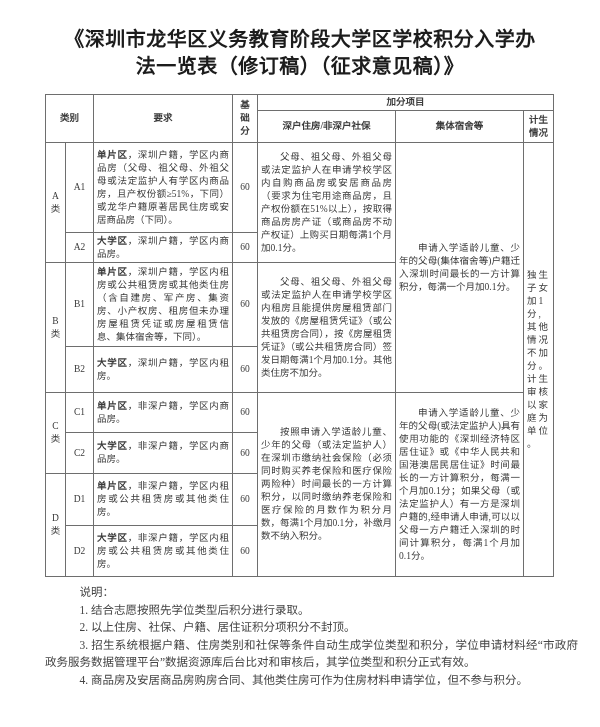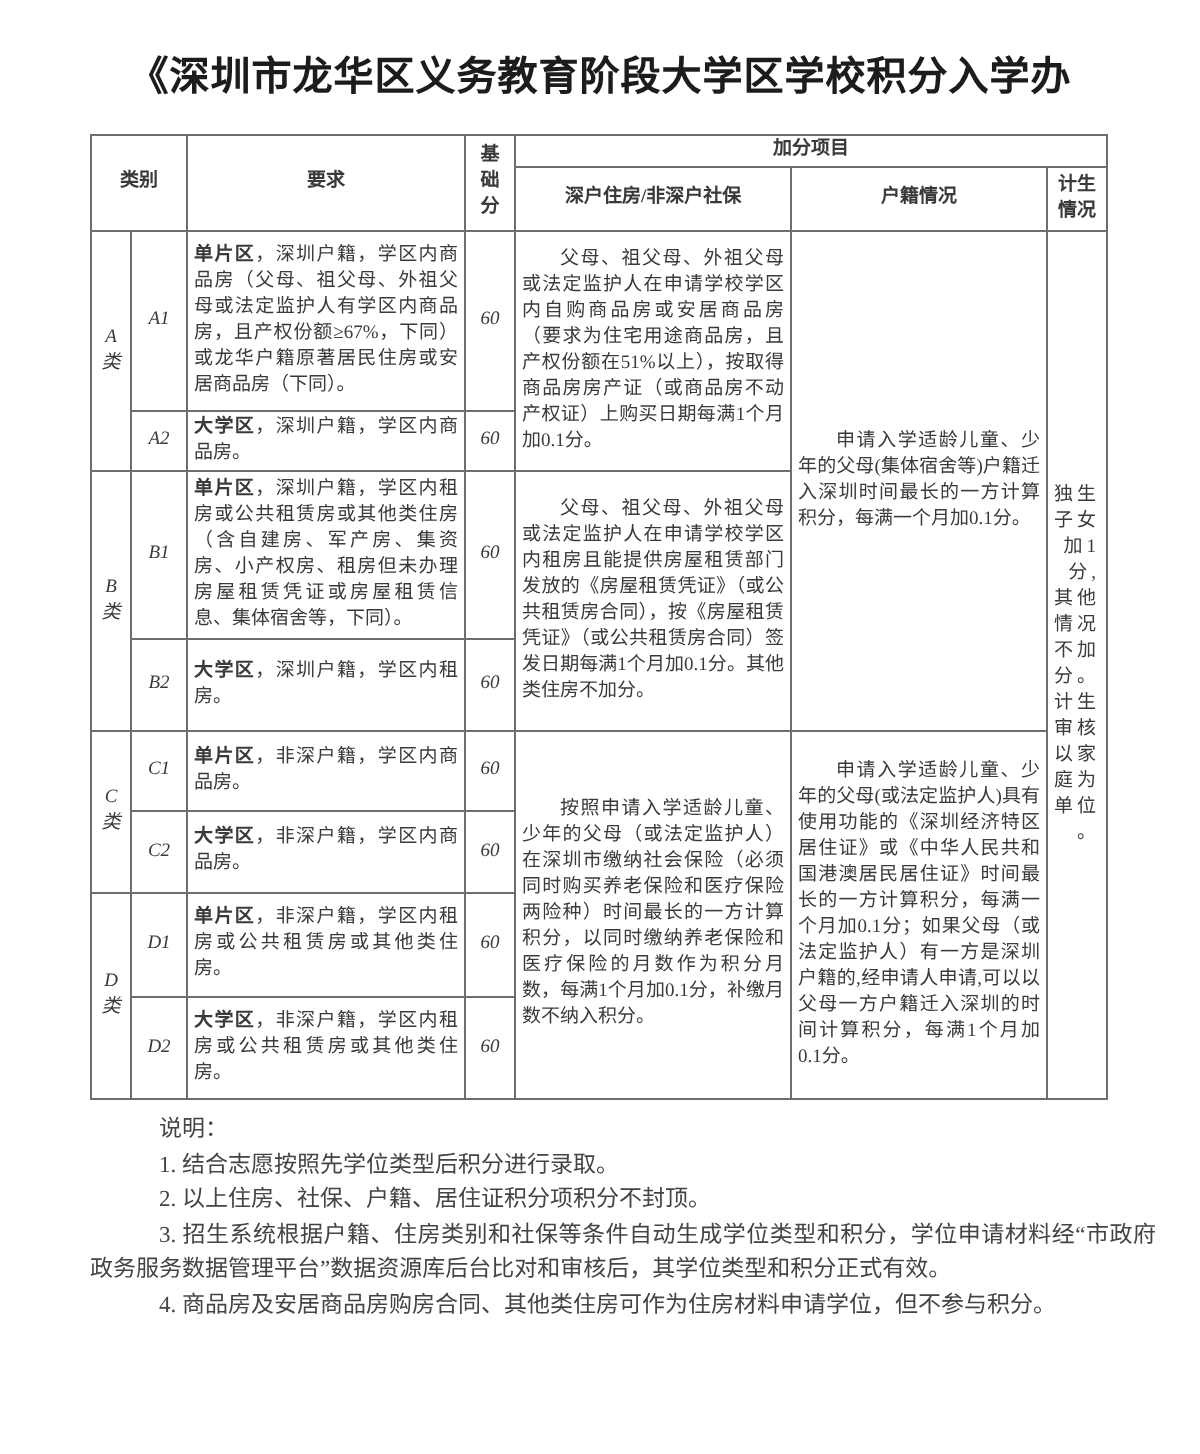--- a/index.html
+++ b/index.html
@@ -35,26 +35,26 @@
     color:#3a3a3a;
     overflow:hidden;
   }
   td.hdr{
     text-align:center;
     font-weight:700;
     color:#2e2e2e;
     margin-left:20px;
   }
   td.base-hdr{padding:1px 6px;}
-  td.center{text-align:center;font-style:italic;}
+  td.center{text-align:center;}
   td.req{text-align:justify;}
   td.req .em{font-weight:700;}
   td.para{text-indent:2em;text-align:justify;}
   td.vcell{
-    text-align:right;
+    text-align:left;
     line-break:anywhere;
     word-break:break-all;
     letter-spacing:2px;
     line-height:16px;
     padding:0 3px;
   }
   tr.hr1{height:16px;}
   tr.hr2{height:32px;}
   tr.rA1{height:90px;}
   tr.rA2{height:30px;}
@@ -76,20 +76,21 @@
     text-align:justify;
   }
 </style>
 </head>
 <body>
 
 <div class="page">
 
   <div class="doc-title">
     <div>《深圳市龙华区义务教育阶段大学区学校积分入学办</div>
+    <div>法一览表（修订稿）（征求意见稿）》</div>
   </div>
 
   <table class="points">
     <colgroup>
       <col style="width:20px">
         <col style="width:28px">
         <col style="width:139px">
       <col style="width:25px">
         <col style="width:138px">
         <col style="width:128px">
@@ -97,28 +98,28 @@
     </colgroup>
     <tbody>
       <tr class="hr1">
         <td class="hdr" colspan="2" rowspan="2">类别</td>
         <td class="hdr" rowspan="2">要求</td>
         <td class="hdr base-hdr" rowspan="2">基础分</td>
         <td class="hdr" colspan="3">加分项目</td>
       </tr>
       <tr class="hr2">
         <td class="hdr">深户住房/非深户社保</td>
-        <td class="hdr">户籍情况</td>
+        <td class="hdr">集体宿舍等</td>
         <td class="hdr">计生情况</td>
       </tr>
 
       <tr class="rA1">
         <td class="center" rowspan="2">A类</td>
         <td class="center">A1</td>
-        <td class="req"><span class="em">单片区</span><span>，深圳户籍，学区内商品房（父母、祖父母、外祖父母或法定监护人有学区内商品房，且产权份额≥67%，下同）或龙华户籍原著居民住房或安居商品房（下同）。</span></td>
+        <td class="req"><span class="em">单片区</span><span>，深圳户籍，学区内商品房（父母、祖父母、外祖父母或法定监护人有学区内商品房，且产权份额≥51%，下同）或龙华户籍原著居民住房或安居商品房（下同）。</span></td>
         <td class="center">60</td>
         <td class="para" rowspan="2">父母、祖父母、外祖父母或法定监护人在申请学校学区内自购商品房或安居商品房（要求为住宅用途商品房，且产权份额在51%以上），按取得商品房房产证（或商品房不动产权证）上购买日期每满1个月加0.1分。</td>
         <td class="para" rowspan="4">申请入学适龄儿童、少年的父母(集体宿舍等)户籍迁入深圳时间最长的一方计算积分，每满一个月加0.1分。</td>
         <td class="vcell" rowspan="8">独生子女加1分,其他情况不加分。计生审核以家庭为单位。</td>
       </tr>
       <tr class="rA2">
         <td class="center">A2</td>
         <td class="req"><span class="em">大学区</span><span>，深圳户籍，学区内商品房。</span></td>
         <td class="center">60</td>
       </tr>

